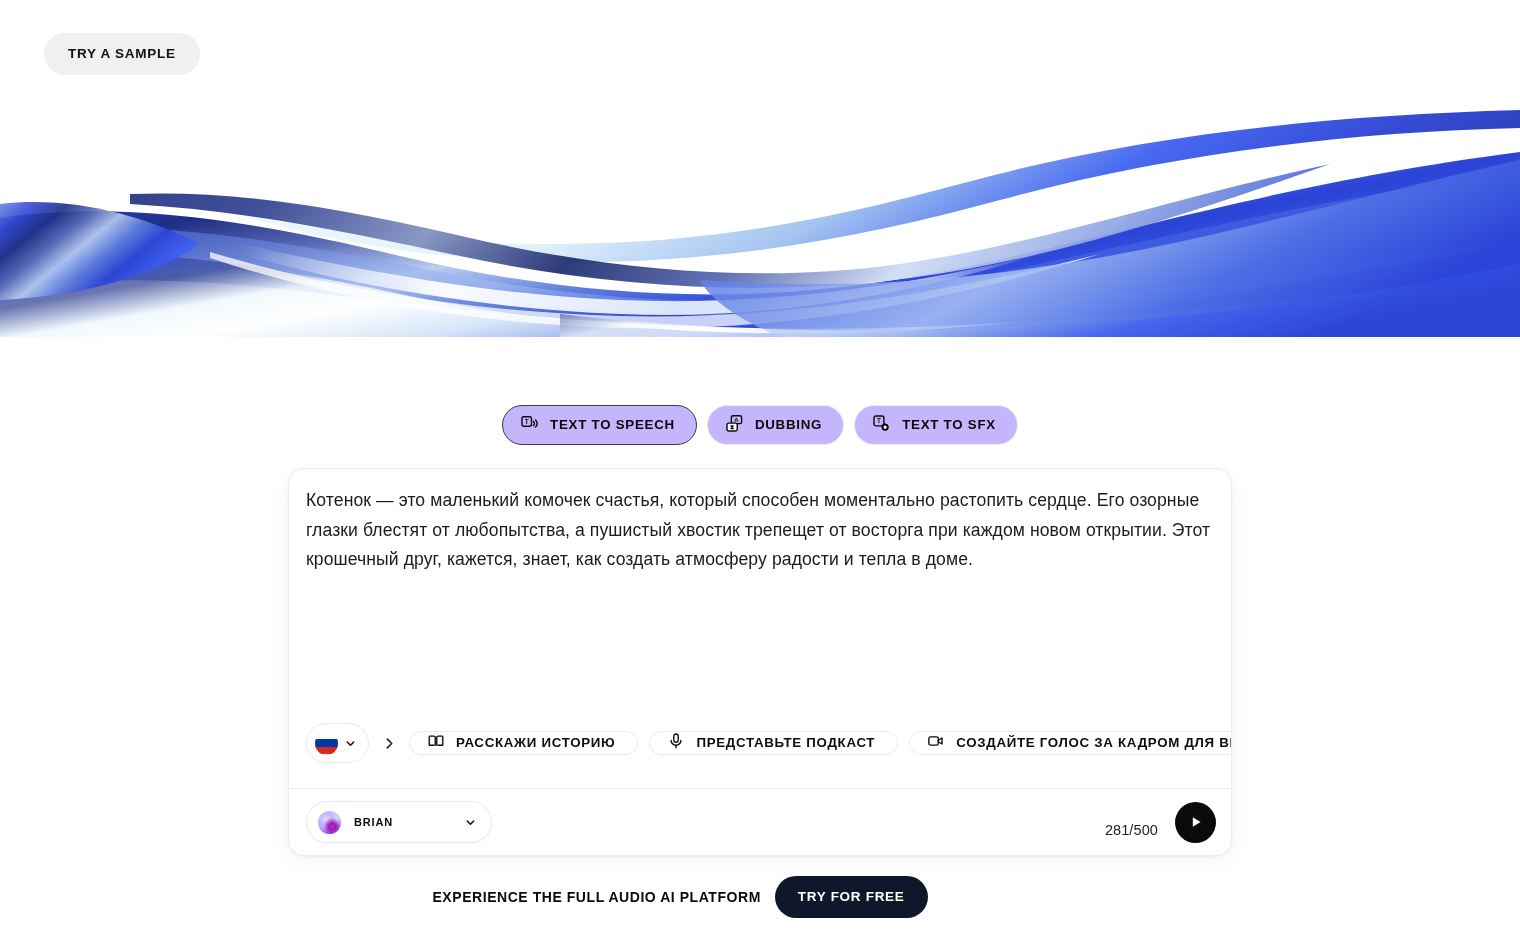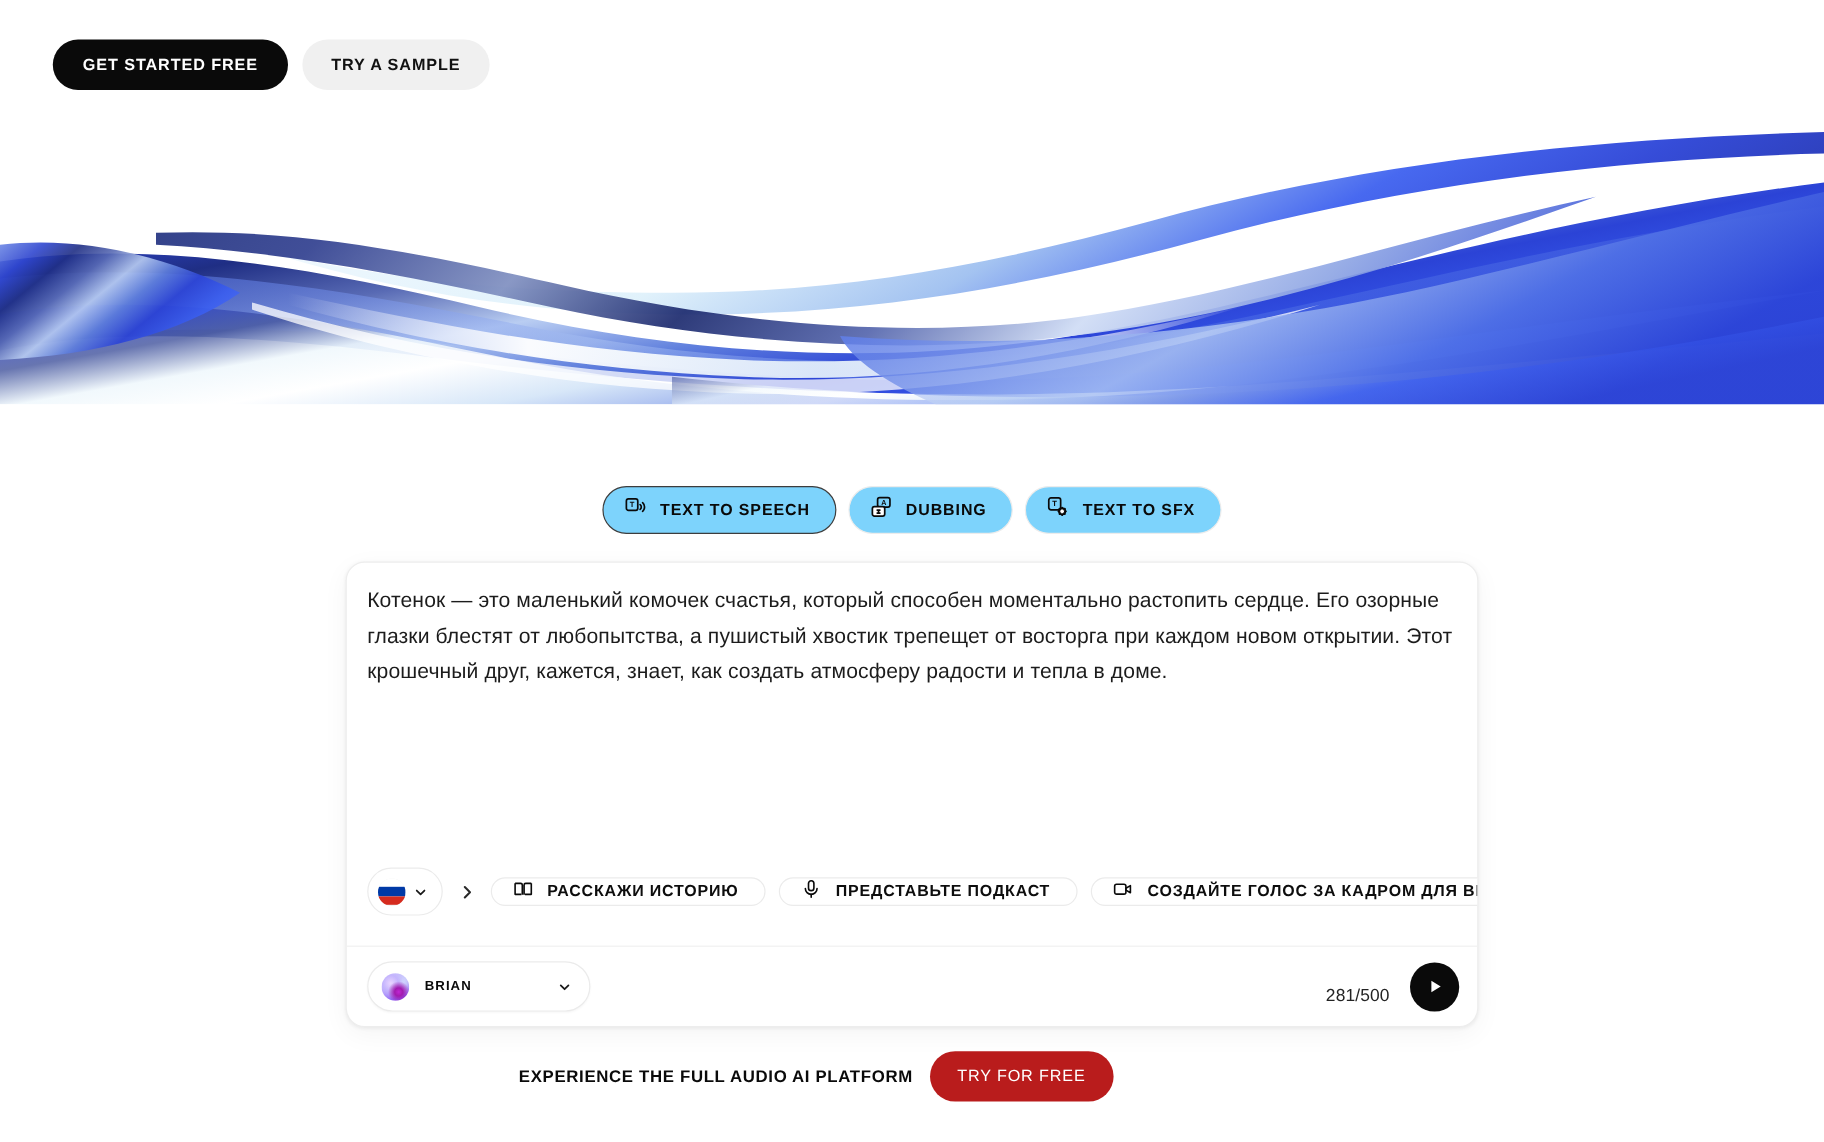--- a/index.html
+++ b/index.html
@@ -76,21 +76,21 @@
     gap: 10px;
     z-index: 10;
   }
   .tab {
     display: flex;
     align-items: center;
     gap: 11px;
     height: 40px;
     padding: 0 21px 0 17px;
     border-radius: 999px;
-    background: #7dd3fc;
+    background: #c4b5fd;
     border: 1.4px solid #ececec;
     cursor: pointer;
     white-space: nowrap;
   }
   .tab.active {
     border-color: #3d3d3d;
   }
   .tab-label {
     font-size: 13.3px;
     font-weight: 700;
@@ -290,41 +290,40 @@
     z-index: 10;
   }
   .footer-text {
     font-size: 14px;
     font-weight: 700;
     letter-spacing: 0.55px;
     color: #0a0a0a;
     line-height: 1;
   }
   .footer-btn {
-    background: #b91c1c;
+    background: #0f172a;
     color: #ffffff;
     border: none;
     border-radius: 999px;
     font-family: "Liberation Sans", sans-serif;
     font-size: 13.5px;
-    font-weight: 400;
+    font-weight: 700;
     letter-spacing: 0.7px;
     padding: 14px 23px;
     cursor: pointer;
     line-height: 1;
     white-space: nowrap;
   }
 </style>
 </head>
 <body>
 
 <div class="page">
 
   <div class="top-bar">
-    <button class="pill pill-dark">GET STARTED FREE</button>
     <button class="pill pill-light">TRY A SAMPLE</button>
   </div>
 
   <div class="hero">
     <svg width="1520" height="245" viewBox="0 0 1520 245" xmlns="http://www.w3.org/2000/svg">
       <defs>
         <linearGradient id="gA" x1="0" y1="0" x2="1" y2="0.35">
           <stop offset="0%" stop-color="#3b5ef2"></stop>
           <stop offset="10%" stop-color="#2c42cf"></stop>
           <stop offset="22%" stop-color="#46579f"></stop>

